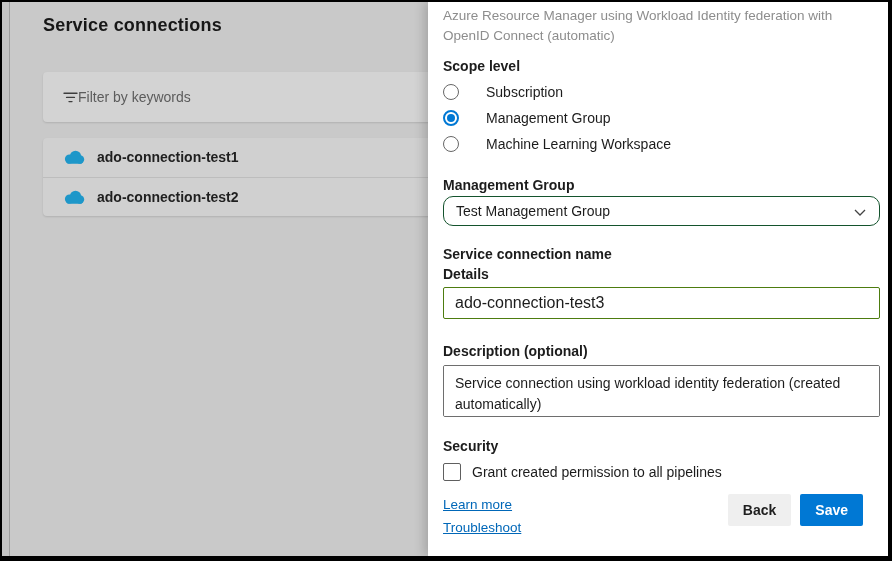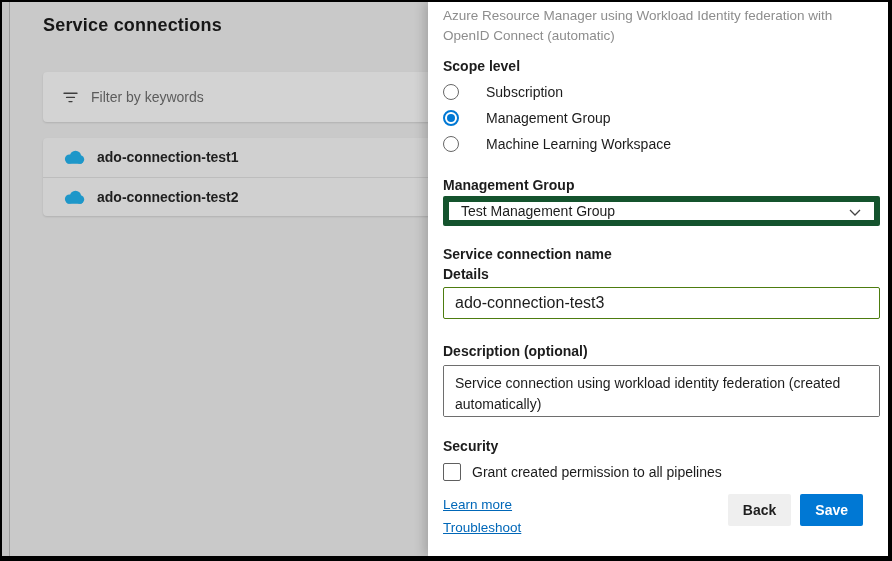--- a/index.html
+++ b/index.html
@@ -11,21 +11,21 @@
     background:#c9c9c9; overflow:hidden;
   }
 
   
   .left-pane { position:absolute; left:0; top:0; bottom:0; width:426px; background:#c9c9c9; overflow:hidden; }
   .edge-strip { position:absolute; left:0; top:0; bottom:0; width:8px; background:#c4c4c4; border-right:1px solid #9e9e9e; }
   .page-title { position:absolute; left:41px; top:13px; font-size:18px; font-weight:700; color:#171717; letter-spacing:.2px; }
   .filter-card {
     position:absolute; left:41px; top:70px; width:395px; height:50px;
     background:#d3d3d3; border-radius:4px; box-shadow:0 1px 2px rgba(0,0,0,.12);
-    display:flex; align-items:center; padding-left:20px; gap:13px;
+    display:flex; align-items:center; padding-left:20px; 
   }
   .filter-placeholder { font-size:14px; color:#5c5c5c; }
   .list-card {
     position:absolute; left:41px; top:136px; width:395px; height:78px;
     background:#d0d0d0; border-radius:4px; box-shadow:0 1px 2px rgba(0,0,0,.12);
     display:flex; flex-direction:column;
   }
   .conn-row { flex:1; display:flex; align-items:center; padding-left:20px; gap:12px; }
   .conn-row + .conn-row { border-top:1px solid #bdbdbd; }
   .conn-name { font-size:14px; font-weight:700; color:#1f1f1f; }
@@ -45,21 +45,21 @@
     width:16px; height:16px; border-radius:50%; border:1px solid #666;
     background:#fff; position:relative; flex:0 0 auto;
   }
   .radio-row.selected .radio-circle { border:2px solid #0078d4; }
   .radio-row.selected .radio-circle::after {
     content:""; position:absolute; left:2px; top:2px; width:8px; height:8px;
     border-radius:50%; background:#0078d4;
   }
   .label-mg { margin-top:24px; }
   .select-box {
-    margin-top:3px; height:30px; border:6px solid #14532d; border-radius:2px;
+    margin-top:3px; height:30px; border:1px solid #14532d; border-radius:10px;
     display:flex; align-items:center; justify-content:space-between;
     padding:0 13px 0 12px; cursor:pointer; background:#fff;
   }
   .label-details { margin-top:4px; }
   .label-name { margin-top:20px; }
   .text-input {
     display:block; width:100%; margin-top:5px; height:32px;
     border:1px solid #4d7c0f; border-radius:2px; padding:0 11px;
     font-family:"Liberation Sans", sans-serif; font-size:16px; color:#1c1c1c; outline:none;
   }

